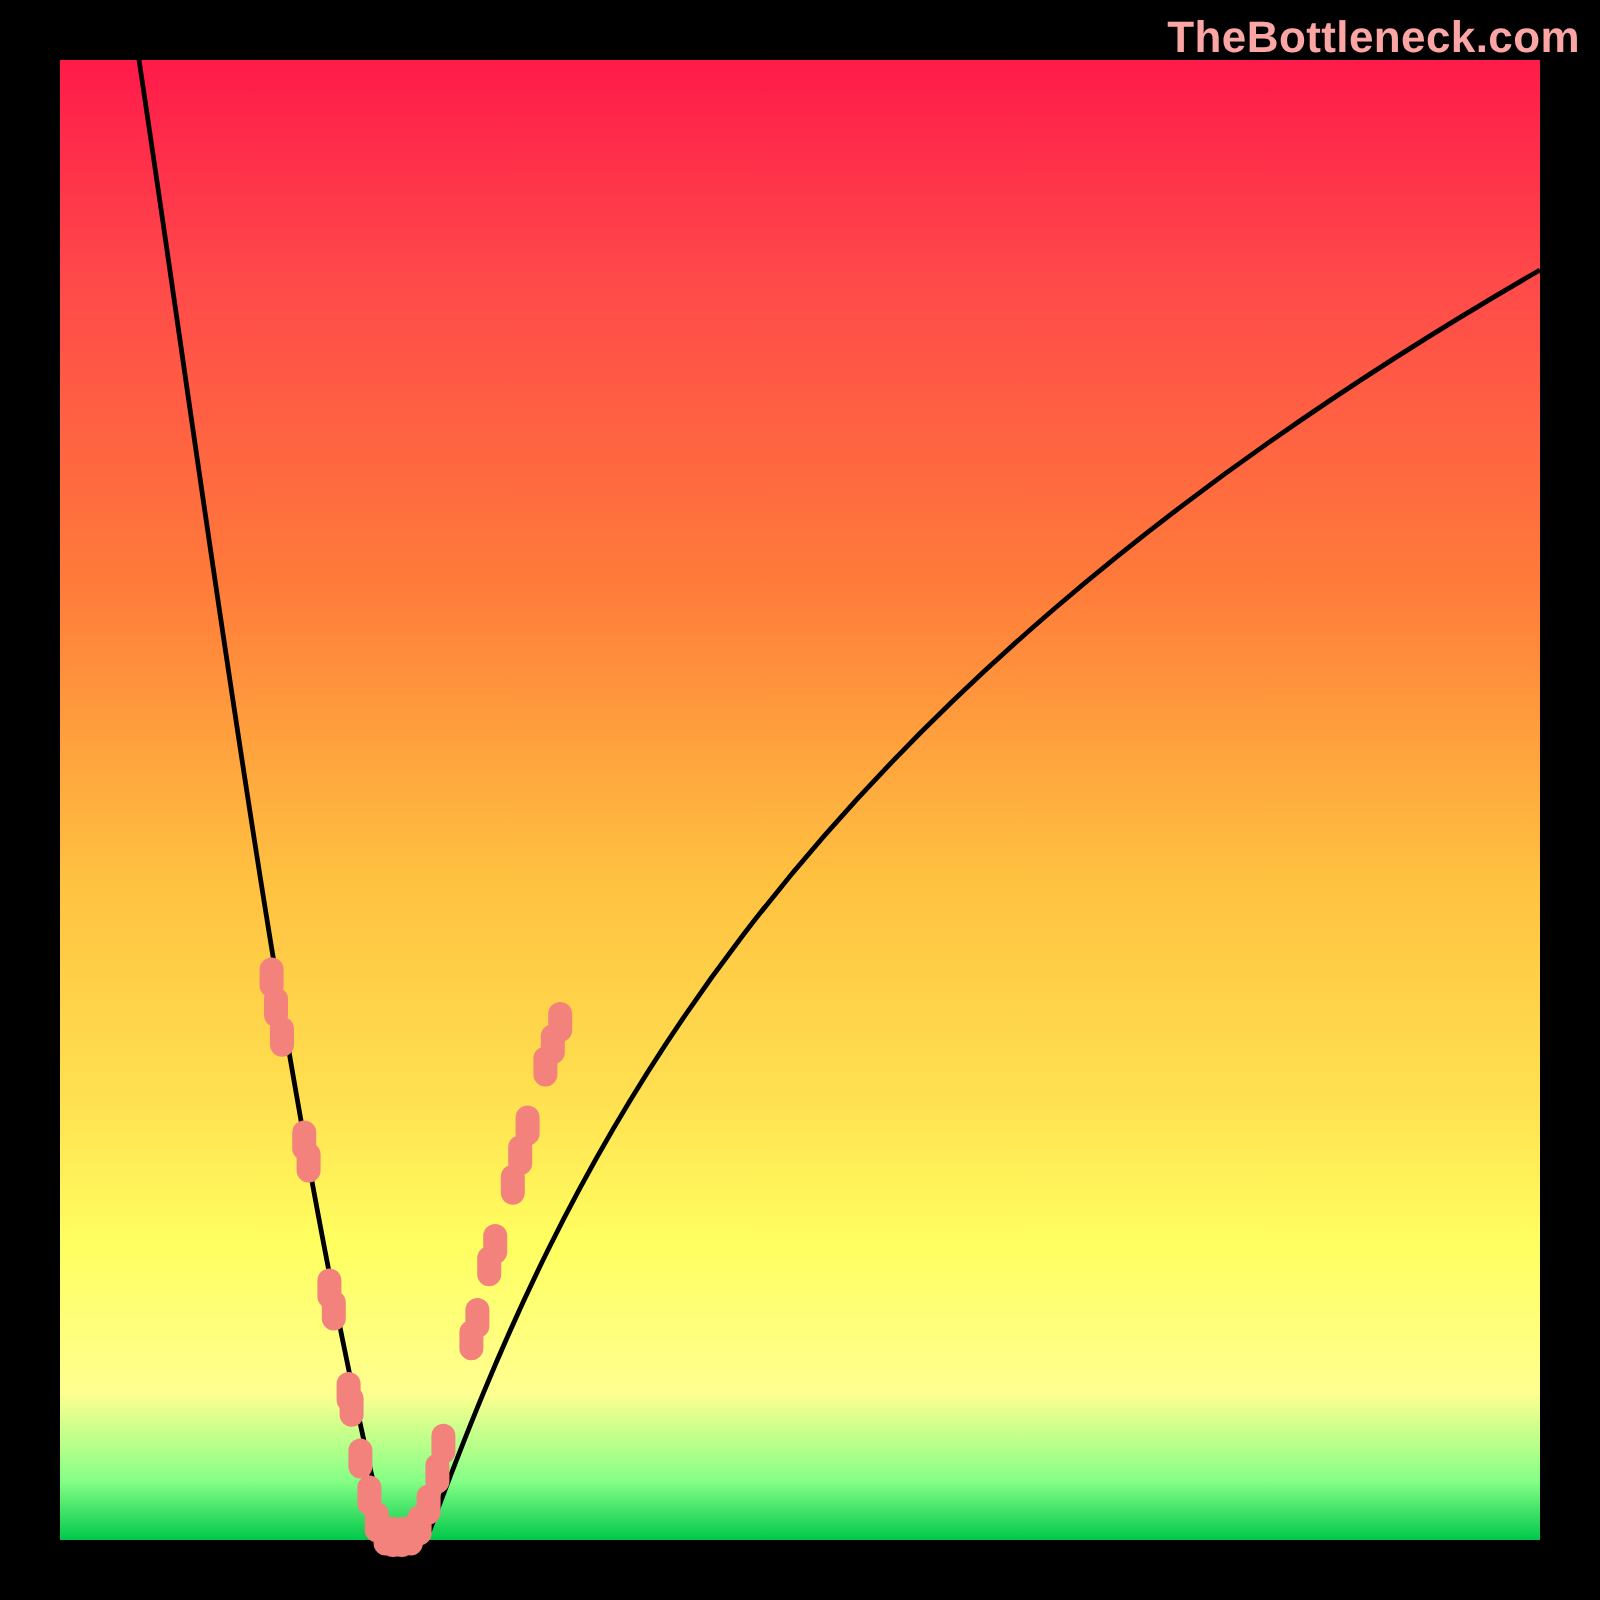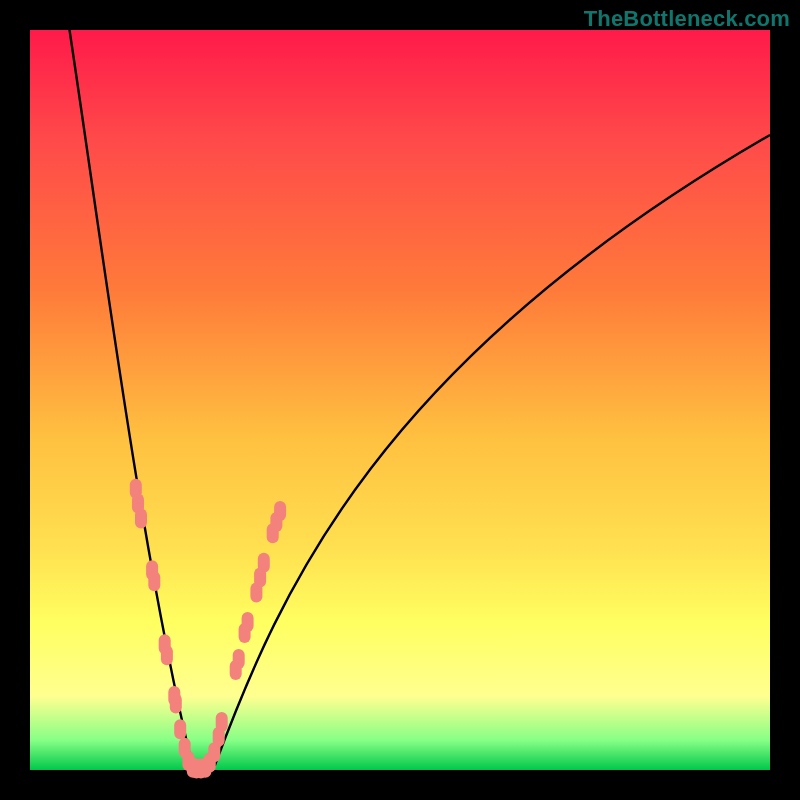--- a/index.html
+++ b/index.html
@@ -25,21 +25,21 @@
       #ffe050 70%,
       #ffff60 80%,
       #ffff90 90%,
       #86ff86 96%,
       #00c84a 100%);
   }
   .watermark {
     position: absolute;
     top: 6px;
     right: 10px;
-    color: #0f766e;
+    color: #fca5a5;
     font-size: 22px;
     font-weight: 600;
     letter-spacing: 0.2px;
   }
   svg.curve {
     position: absolute;
     left: 0;
     top: 0;
     width: 740px;
     height: 740px;

